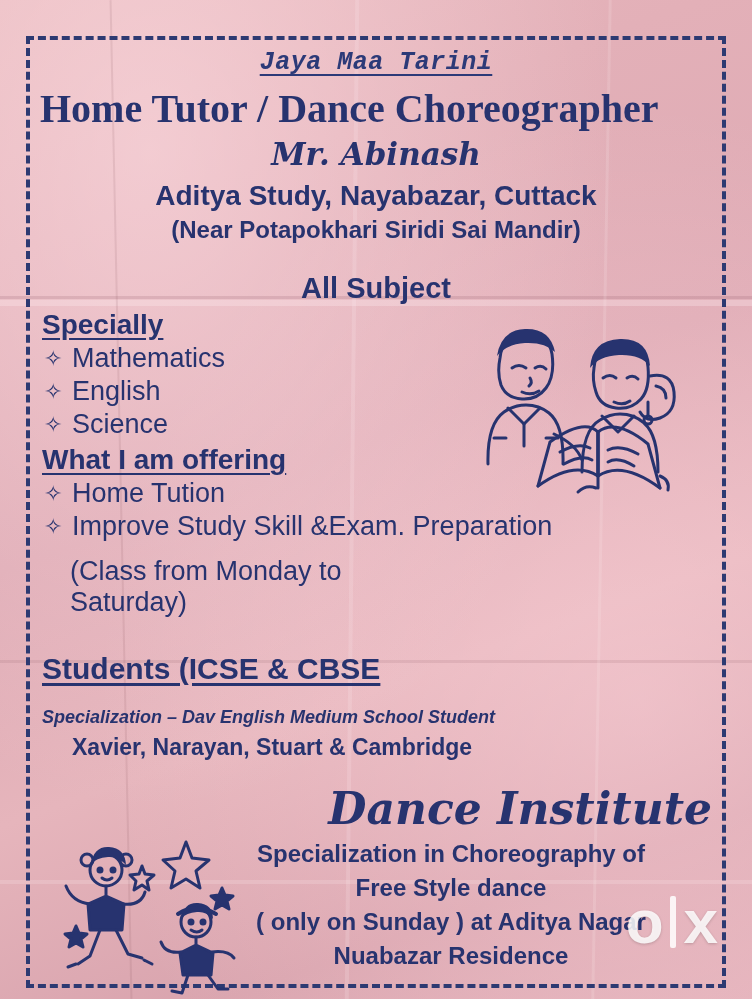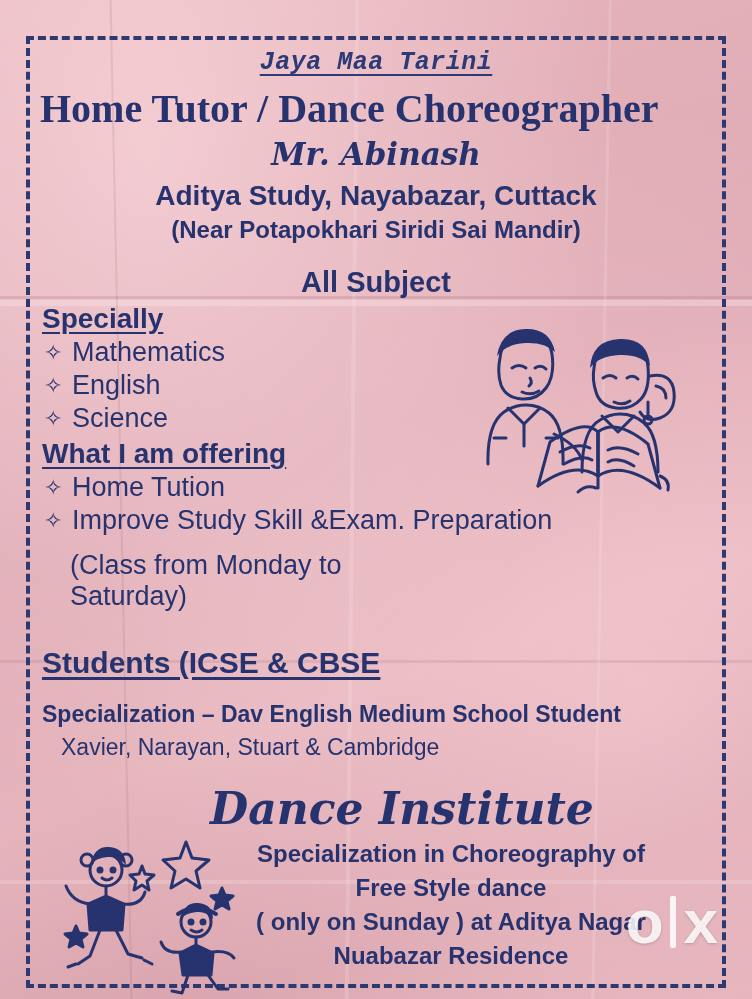--- a/index.html
+++ b/index.html
@@ -106,21 +106,21 @@
     font-weight: bold;
     color: #27336f;
     margin: 4px 0 0 0;
   }
 
   .allsubject {
     text-align: center;
     font-size: 29px;
     font-weight: bold;
     color: #27336f;
-    margin: 22px 0 4px 0;
+    margin: 28px 0 4px 0;
   }
 
   .section-head {
     font-size: 28px;
     font-weight: bold;
     color: #27336f;
     text-decoration: underline;
     text-underline-offset: 4px;
     margin: 4px 0 2px 2px;
   }
@@ -154,34 +154,35 @@
 
   .students-head {
     font-size: 30px;
     font-weight: bold;
     color: #27336f;
     text-decoration: underline;
     text-underline-offset: 4px;
     margin: 34px 0 21px 2px;
   }
   .students-line {
-    font-size: 23px;
+    font-size: 18px;
     font-weight: bold;
     color: #27336f;
     margin: 6px 0 0 2px;
+    font-style: italic;
   }
   .students-line2 {
     font-size: 23px;
-    font-weight: normal;
-    color: #27336f;
-    margin: 6px 0 0 21px;
+    font-weight: bold;
+    color: #27336f;
+    margin: 6px 0 0 32px;
   }
 
   .dance-title {
-    text-align: left;
+    text-align: right;
     font-family: "DejaVu Serif", serif;
     font-style: italic;
     font-weight: bold;
     font-size: 44px;
     color: #27336f;
     margin: 22px 0 2px 170px;
   }
 
   .dance-line {
     text-align: center;

